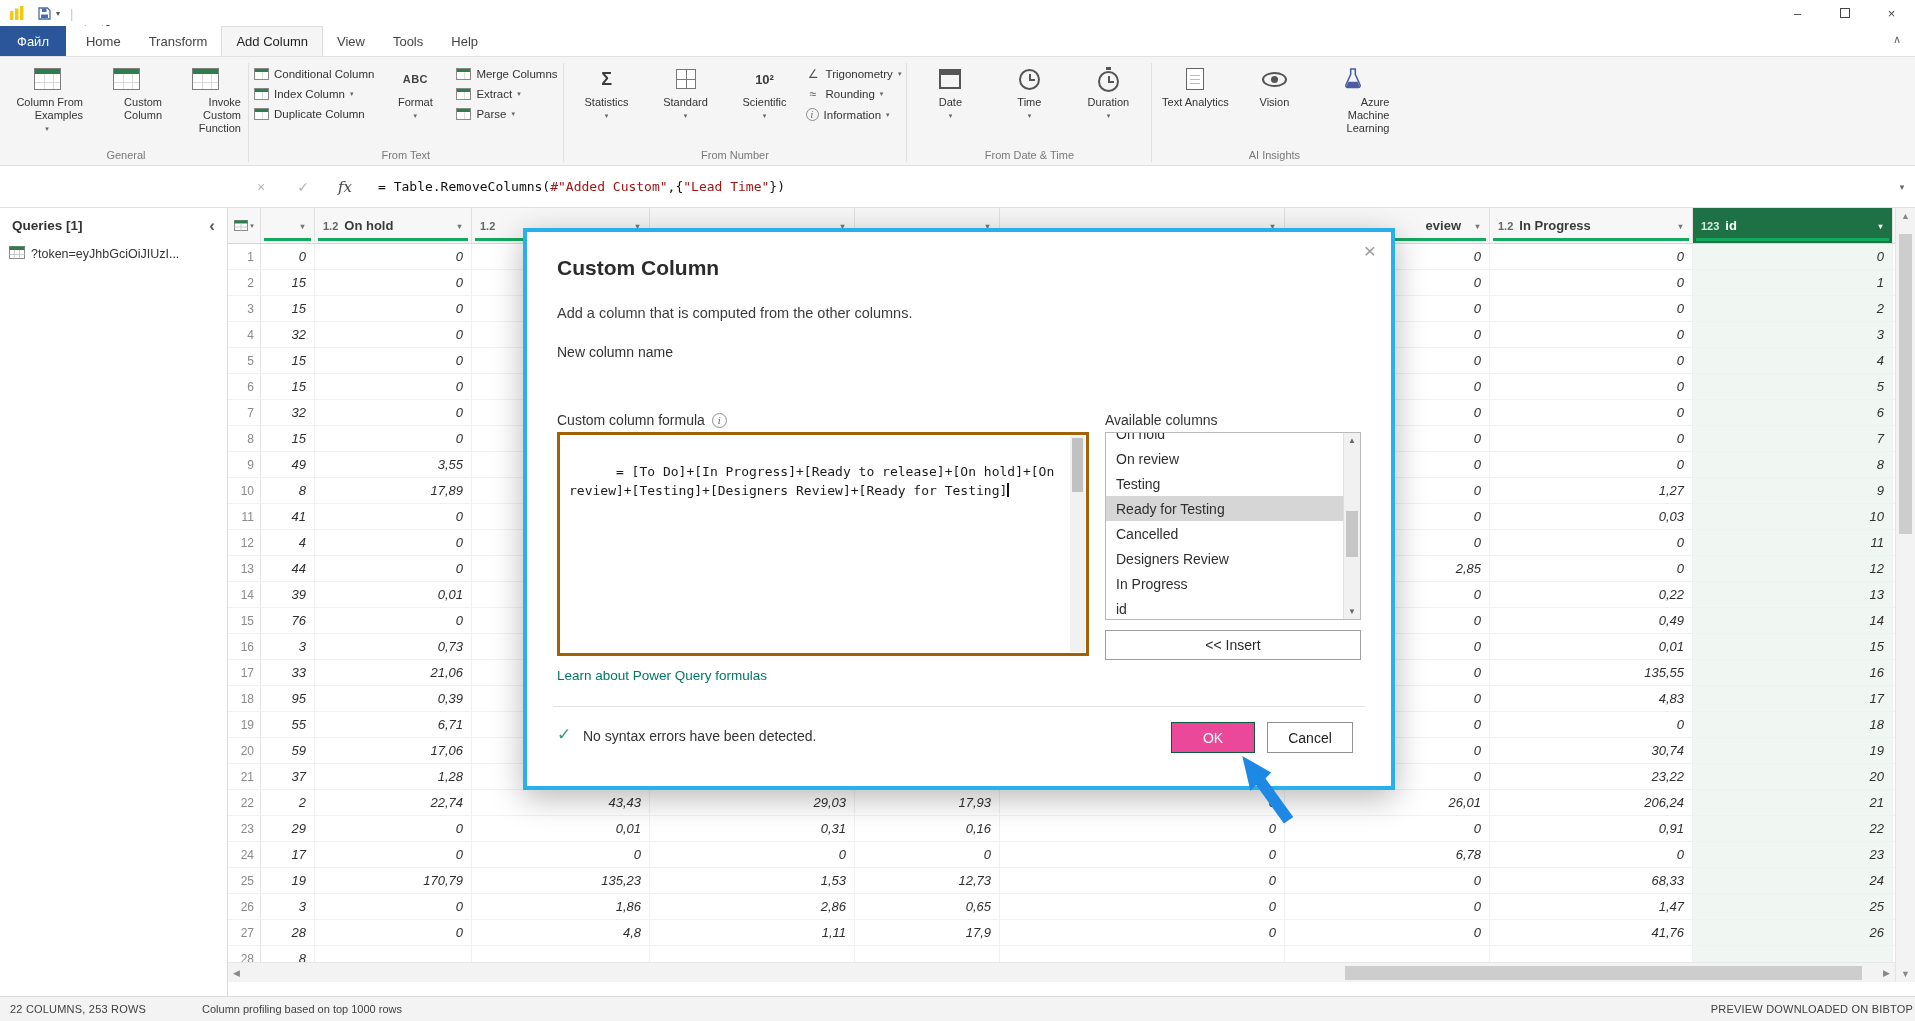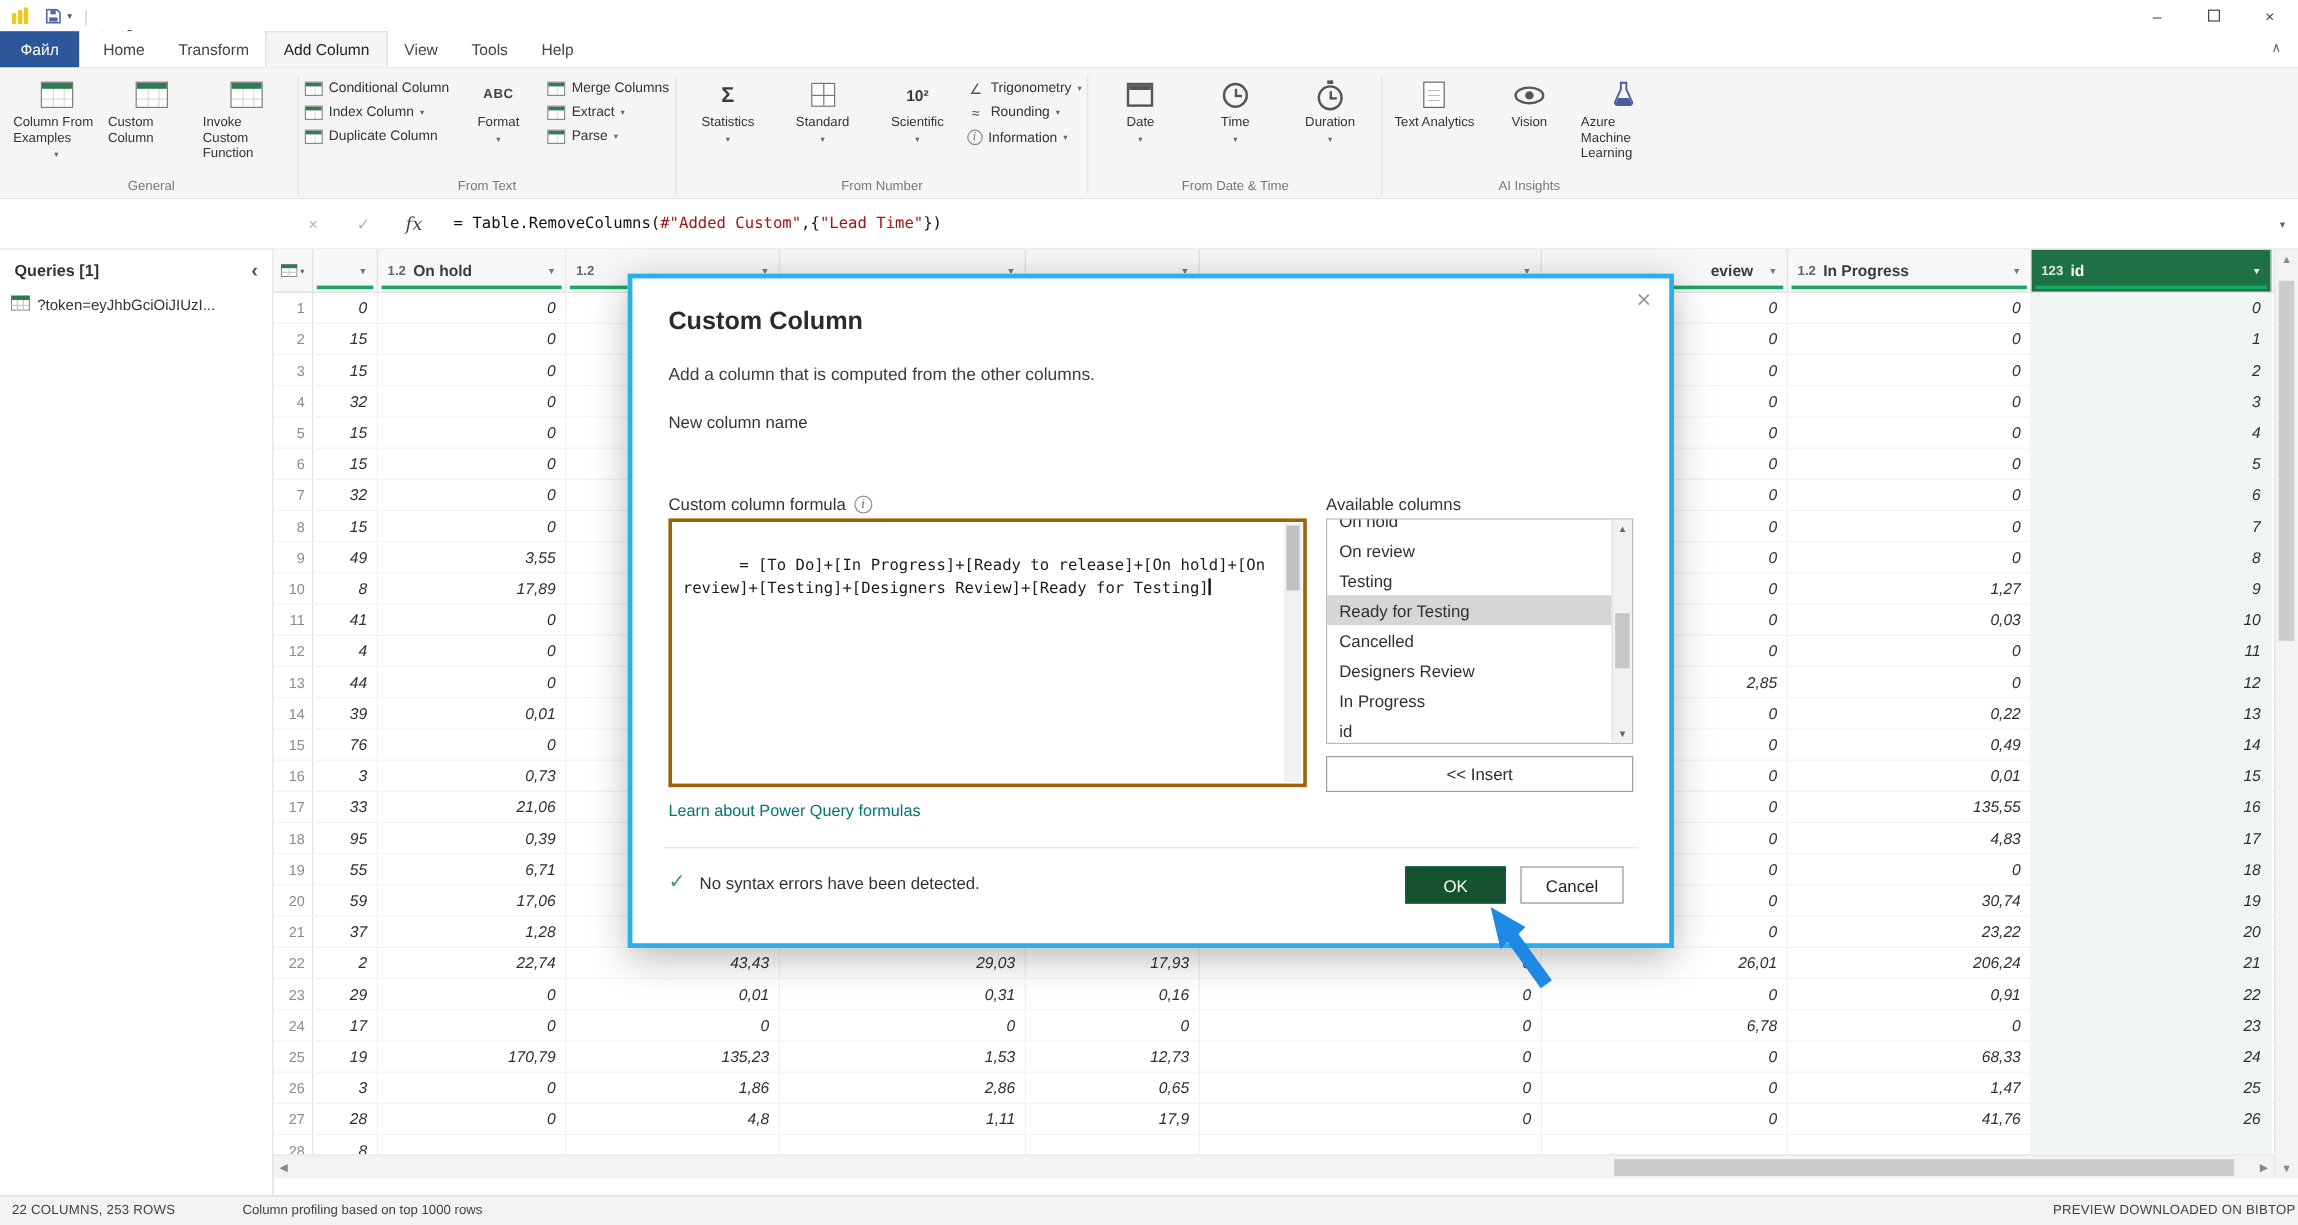--- a/index.html
+++ b/index.html
@@ -25,21 +25,21 @@
   .tab.active { background:#f5f5f5; border:1px solid #dcdcdc; border-bottom:1px solid #f5f5f5; color:#1f1f1f; }
   .ribbon-collapse { position:absolute; right:14px; top:33px; color:#666; font-size:11px; }
 
   
   .ribbon { position:absolute; left:0; top:57px; right:0; height:109px; background:#f5f5f5; border-bottom:1px solid #e0e0e0; display:flex; align-items:stretch; padding:3px 0 0 4px; }
   .rgroup { display:flex; flex-direction:column; padding:0 5px; }
   .rgroup-body { display:flex; flex:1; align-items:flex-start; gap:3px; }
   .rgroup-label { text-align:center; font-size:11px; color:#787878; padding:1px 0 4px; }
   .rsep { width:1px; background:#e0e0e0; margin:3px 0; }
   .rbig { display:flex; flex-direction:column; align-items:center; width:76px; padding:5px 2px 2px; gap:3px; color:#333; }
-  .rbig .rlabel { font-size:11px; text-align:left; line-height:1.2; }
+  .rbig .rlabel { font-size:11px; text-align:right; line-height:1.2; }
   .rbig .caret, .rsmall .caret { font-size:7px; color:#666; }
   .rstack { display:flex; flex-direction:column; gap:8px; padding-top:8px; }
   .rsmall { display:flex; align-items:center; gap:5px; font-size:11.5px; color:#333; white-space:nowrap; }
   .ricwrap { height:28px; display:flex; align-items:center; justify-content:center; }
 
   
   .ic-table { width:27px; height:22px; border:1px solid #7f7f7f; background:
     linear-gradient(#2e7d4f,#2e7d4f) 0 0/100% 5px no-repeat,
     linear-gradient(#d9d9d9,#d9d9d9) 0 13px/100% 1px no-repeat,
     linear-gradient(90deg,#d9d9d9,#d9d9d9) 9px 0/1px 100% no-repeat,
@@ -138,21 +138,21 @@
   .av-item.selected { background:#d6d6d6; }
   .av-scroll { position:absolute; right:0; top:0; bottom:0; width:17px; background:#f1f1f1; border-left:1px solid #e0e0e0; }
   .av-up { position:absolute; top:3px; left:0; right:0; text-align:center; font-size:8px; color:#666; }
   .av-down { position:absolute; bottom:3px; left:0; right:0; text-align:center; font-size:8px; color:#666; }
   .av-thumb { position:absolute; left:2px; right:2px; top:78px; height:46px; background:#c6c6c6; }
   .dlg-insert { position:absolute; left:578px; top:398px; width:256px; height:30px; border:1px solid #9f9f9f; background:#fff; display:flex; align-items:center; justify-content:center; font-size:14px; color:#2b2b2b; }
   .dlg-link { position:absolute; left:30px; top:436px; font-size:13.5px; color:#007864; }
   .dlg-hr { position:absolute; left:26px; right:26px; top:474px; height:1px; background:#e4e4e4; }
   .dlg-check { position:absolute; left:30px; top:492px; color:#2f9e77; font-size:17px; }
   .dlg-status { position:absolute; left:56px; top:496px; font-size:14px; color:#333; }
-  .btn-ok { position:absolute; left:644px; top:490px; width:84px; height:31px; background:#14532d; color:#fff; display:flex; align-items:center; justify-content:center; font-size:14px; border:1px solid #0a5c3a; }
+  .btn-ok { position:absolute; left:644px; top:490px; width:84px; height:31px; background:#ec4899; color:#fff; display:flex; align-items:center; justify-content:center; font-size:14px; border:1px solid #0a5c3a; }
   .btn-cancel { position:absolute; left:740px; top:490px; width:86px; height:31px; background:#fff; border:1px solid #919191; display:flex; align-items:center; justify-content:center; font-size:14px; color:#222; }
 
   .cursor-arrow { position:absolute; left:1236px; top:748px; z-index:40; pointer-events:none; }
 </style>
 </head>
 <body>
 
 <div class="app">
 
   <div class="titlebar">

